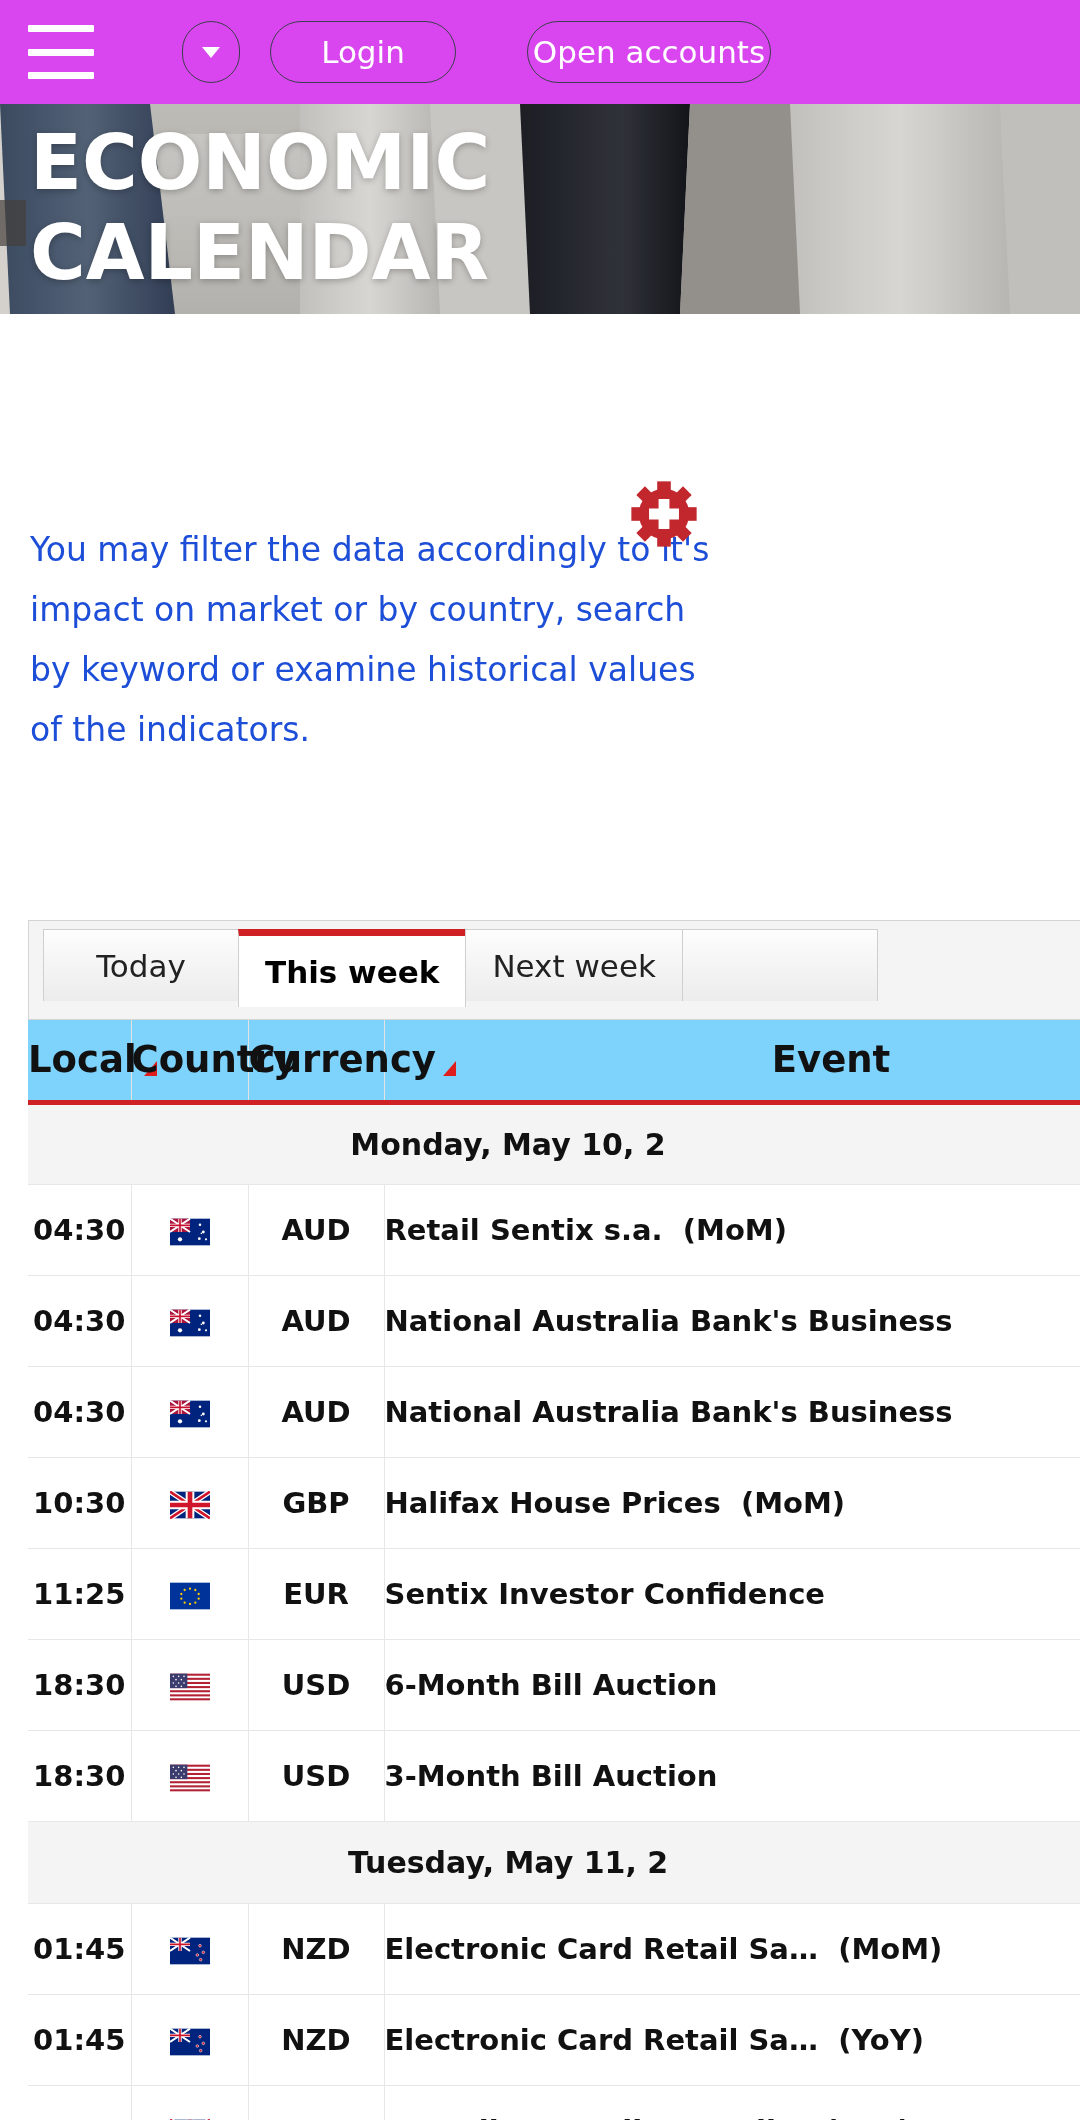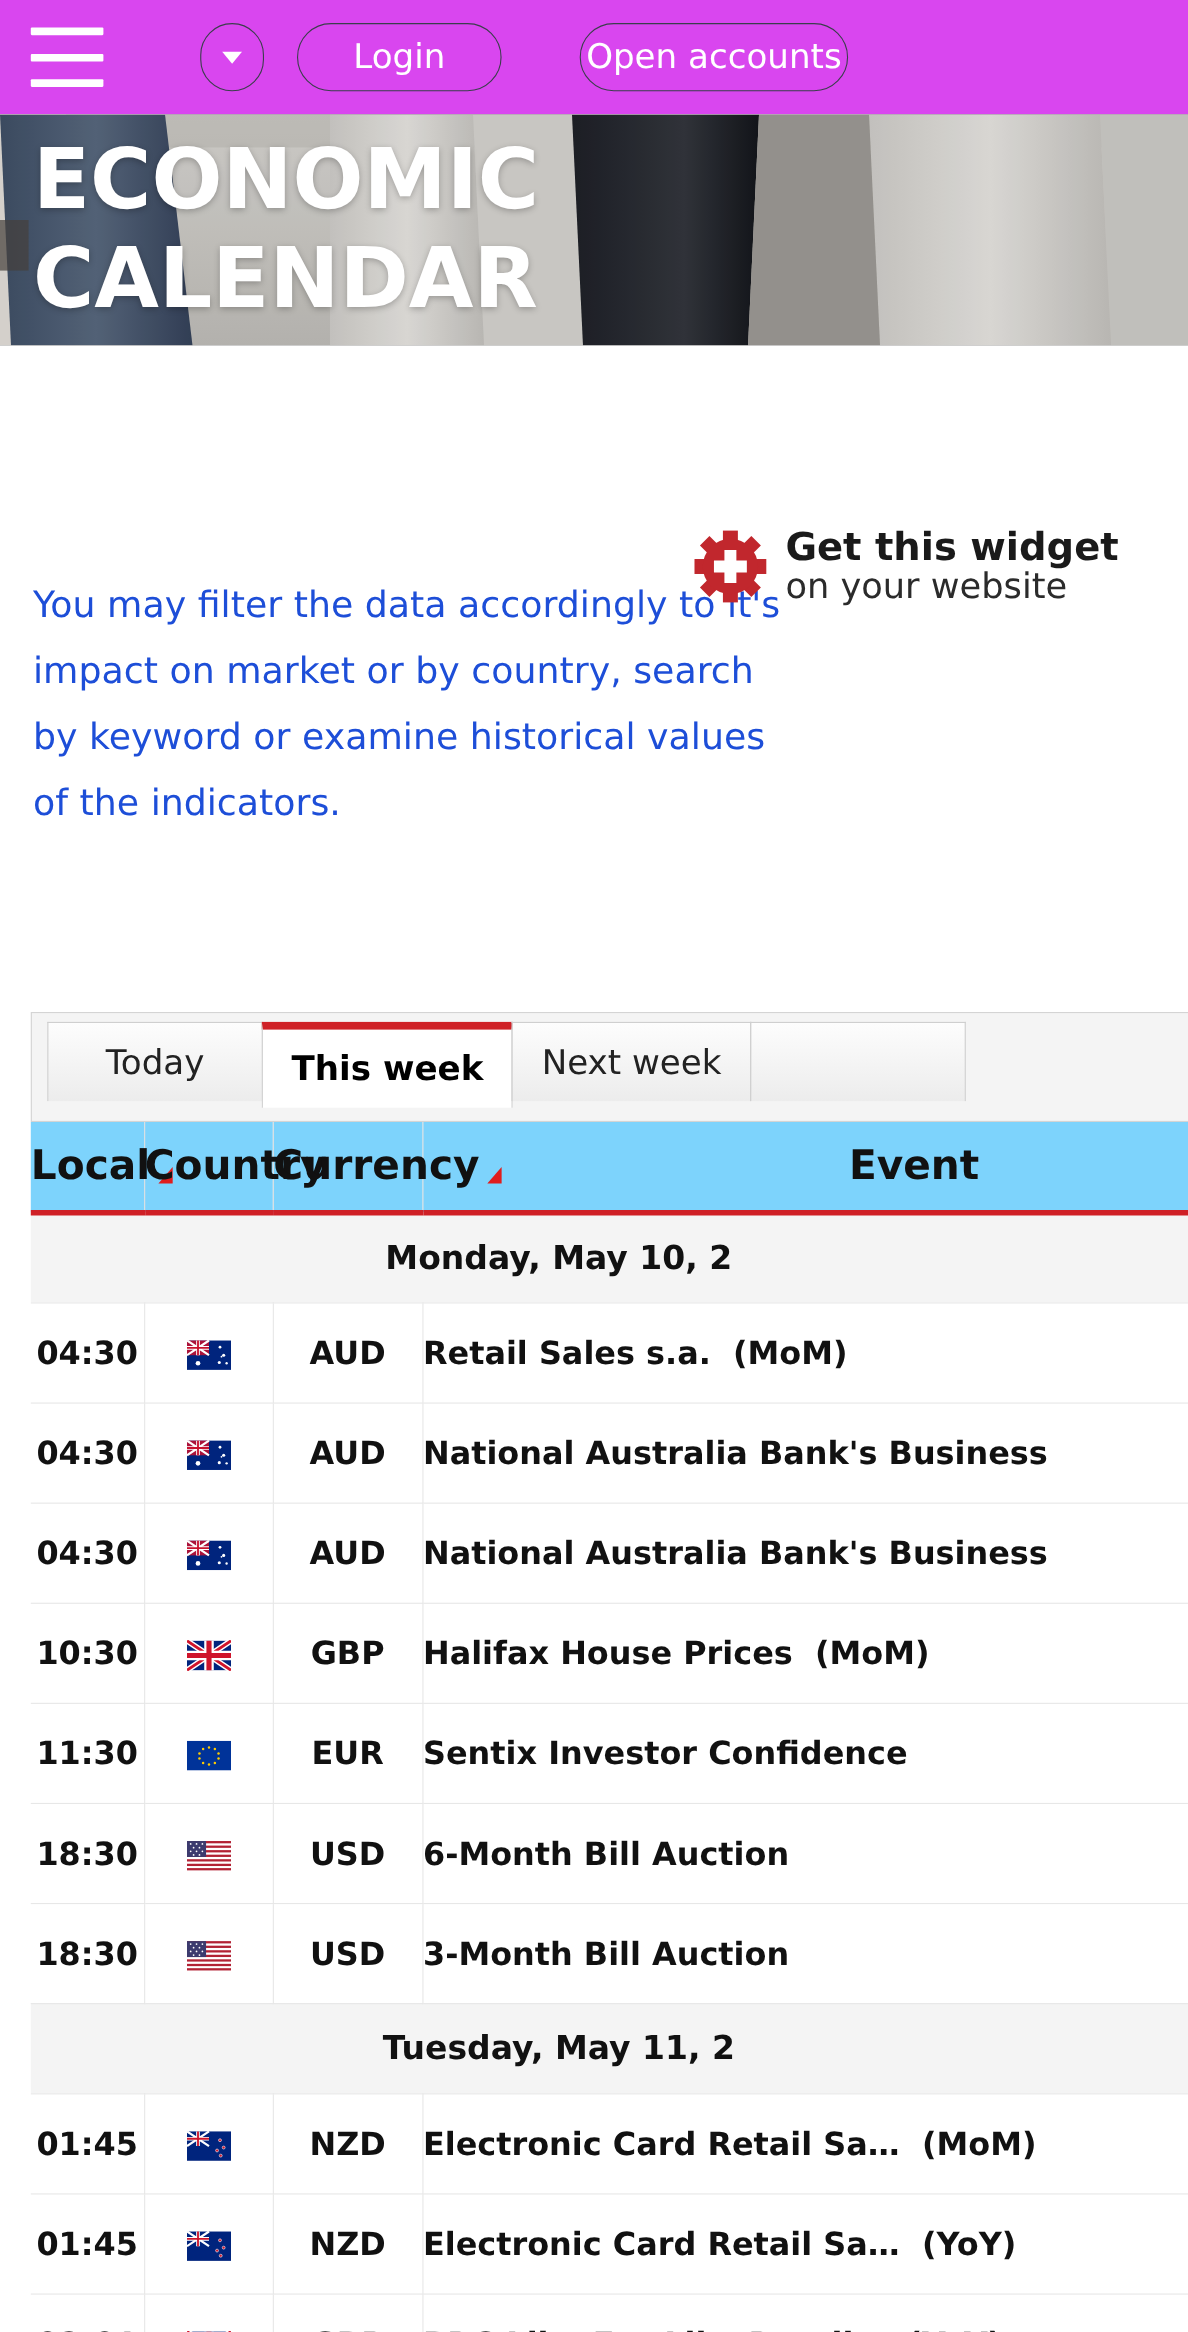--- a/index.html
+++ b/index.html
@@ -268,24 +268,20 @@
       <rect x="2" y="40" width="18" height="20"></rect>
         <rect x="80" y="40" width="18" height="20"></rect>
       <rect x="13" y="13" width="18" height="18" transform="rotate(45 22 22)"></rect>
       <rect x="69" y="13" width="18" height="18" transform="rotate(45 78 22)"></rect>
       <rect x="13" y="69" width="18" height="18" transform="rotate(45 22 78)"></rect>
       <rect x="69" y="69" width="18" height="18" transform="rotate(45 78 78)"></rect>
       <circle cx="50" cy="50" r="37"></circle>
     </g>
     <path d="M42 28 h16 v14 h14 v16 h-14 v14 h-16 v-14 h-14 v-16 h14 z" fill="#ffffff"></path>
   </svg>
-  <div class="widget-txt">
-    <div class="l1">Get this widget</div>
-    <div class="l2">on your website</div>
-  </div>
 </div>
 
 <div class="widget">
   <div class="tabstrip" id="tabstrip">
       <div class="tab">Today</div>
       <div class="tab active">This week</div>
       <div class="tab">Next week</div>
       <div class="tab"></div>
     </div>
   <table class="cal">
@@ -326,21 +322,21 @@
               <path d="M15 0 V20 M0 10 H30" stroke="#fff" stroke-width="5"></path>
               <path d="M15 0 V20 M0 10 H30" stroke="#c8102e" stroke-width="2.5"></path>
               <circle cx="15" cy="31" r="3.2" fill="#fff"></circle>
               <circle cx="45" cy="9" r="1.9" fill="#fff"></circle>
               <circle cx="50" cy="20" r="2.1" fill="#fff"></circle>
               <circle cx="44" cy="30" r="2.1" fill="#fff"></circle>
               <circle cx="54" cy="31" r="1.6" fill="#fff"></circle>
               <circle cx="47" cy="22" r="1.2" fill="#fff"></circle>
             </svg></td>
           <td class="cur">AUD</td>
-          <td class="event"><span>Retail Sales s.a.</span><span class="ev-suffix">&nbsp;&nbsp;(MoM)</span></td>
+          <td class="event"><span>Retail Sentix s.a.</span><span class="ev-suffix">&nbsp;&nbsp;(MoM)</span></td>
         </tr>
         <tr>
           <td class="time">04:30</td>
           <td class="flagcell"><svg class="flag" viewBox="0 0 60 40">
               <rect width="60" height="40" fill="#00247d"></rect>
               <rect width="30" height="20" fill="#c8102e" opacity=".85"></rect>
               <path d="M0 0 L30 20 M30 0 L0 20" stroke="#fff" stroke-width="3"></path>
               <path d="M15 0 V20 M0 10 H30" stroke="#fff" stroke-width="5"></path>
               <path d="M15 0 V20 M0 10 H30" stroke="#c8102e" stroke-width="2.5"></path>
               <circle cx="15" cy="31" r="3.2" fill="#fff"></circle>
@@ -377,21 +373,21 @@
               <rect width="60" height="40" fill="#00247d"></rect>
               <path d="M0 0 L60 40 M60 0 L0 40" stroke="#fff" stroke-width="8"></path>
               <path d="M0 0 L60 40 M60 0 L0 40" stroke="#cf142b" stroke-width="4"></path>
               <path d="M30 0 V40 M0 20 H60" stroke="#fff" stroke-width="13"></path>
               <path d="M30 0 V40 M0 20 H60" stroke="#cf142b" stroke-width="7"></path>
             </svg></td>
           <td class="cur">GBP</td>
           <td class="event"><span>Halifax House Prices</span><span class="ev-suffix">&nbsp;&nbsp;(MoM)</span></td>
         </tr>
         <tr>
-          <td class="time">11:30</td>
+          <td class="time">11:25</td>
           <td class="flagcell"><svg class="flag" viewBox="0 0 60 40">
               <rect width="60" height="40" fill="#003399"></rect>
               <g fill="#ffcc00">
                 <circle cx="30" cy="9" r="1.7"></circle>
                 <circle cx="38" cy="11" r="1.7"></circle>
                 <circle cx="43" cy="17" r="1.7"></circle>
                 <circle cx="43" cy="24" r="1.7"></circle>
                 <circle cx="38" cy="30" r="1.7"></circle>
                 <circle cx="30" cy="32" r="1.7"></circle>
                 <circle cx="22" cy="30" r="1.7"></circle>

